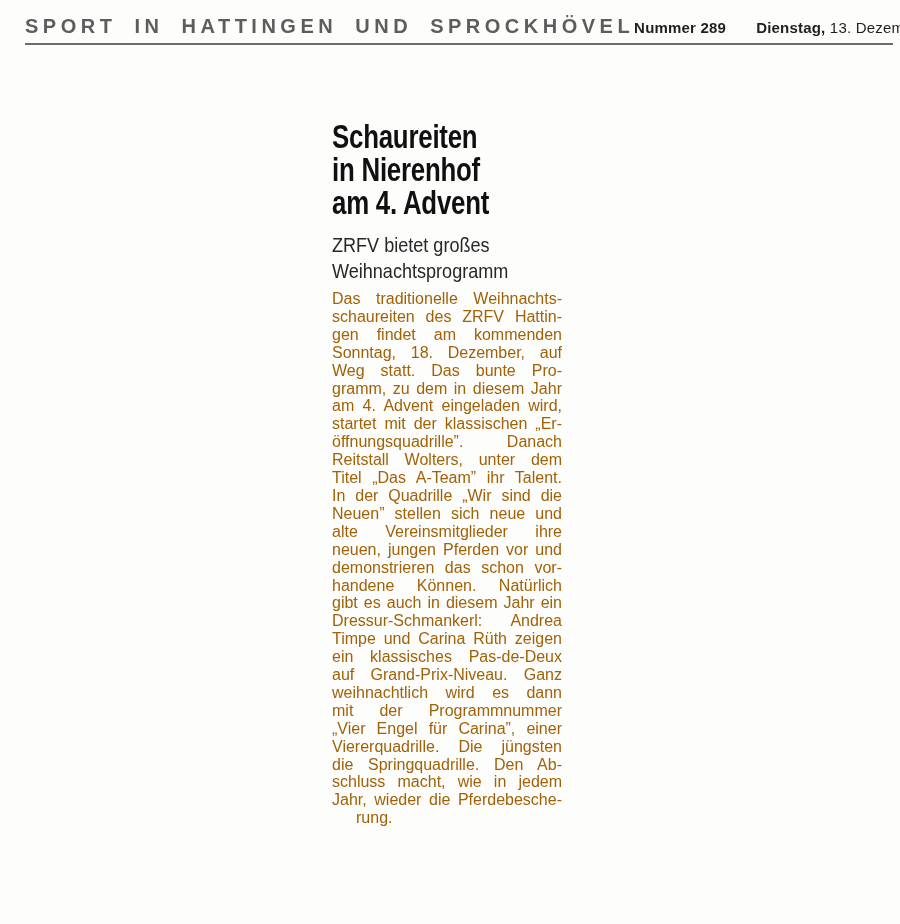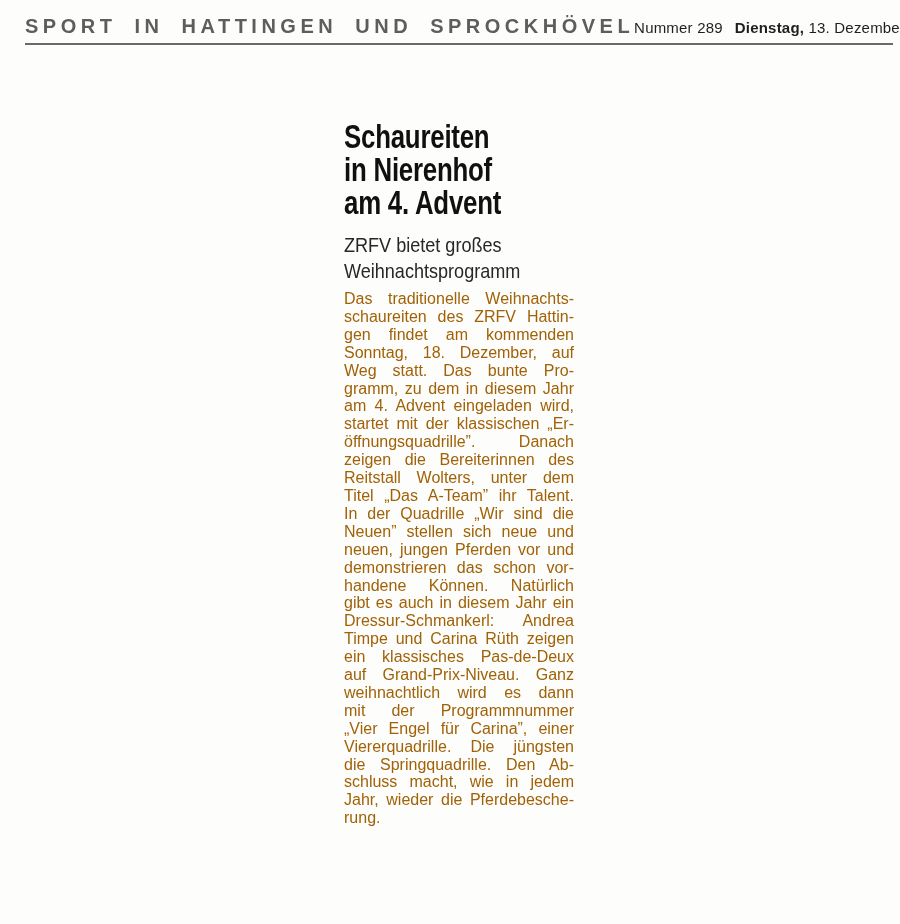--- a/index.html
+++ b/index.html
@@ -29,34 +29,34 @@
     word-spacing: 8px;
     color: #5d5d5d;
     white-space: nowrap;
   }
   .issue-info {
     font-size: 15px;
     color: #1f1f1f;
     white-space: nowrap;
     letter-spacing: 0.2px;
   }
-  .issue-number { margin-right: 12px; font-weight: normal; text-align: center; }
+  .issue-number { margin-right: 30px; font-weight: bold; text-align: center; }
   .issue-day { font-weight: bold; }
   .masthead-rule {
     position: absolute;
     left: 25px;
     top: 43px;
     width: 868px;
     height: 2px;
     background: #6b6b6b;
   }
   
   .article {
     position: absolute;
-    left: 344px;
+    left: 332px;
     top: 120px;
     width: 230px;
   }
   .headline {
     font-size: 34px;
     line-height: 33px;
     font-weight: bold;
     color: #101010;
     letter-spacing: -0.3px;
     white-space: nowrap;
@@ -79,20 +79,21 @@
     font-size: 16px;
     line-height: 17.9px;
     color: #a16207;
   }
   .body-line {
     text-align: justify;
     text-align-last: justify;
   }
   .body-line:last-child {
     text-align-last: left;
+    margin-left: 24px;
   }
 </style>
 </head>
 <body>
 
 <div class="page">
 
   <header>
     <div class="masthead-row">
       <h1 class="section-title">SPORT IN HATTINGEN UND SPROCKHÖVEL</h1>
@@ -121,25 +122,25 @@
 
     <div class="body-line">Das traditionelle Weihnachts-</div>
         <div class="body-line">schaureiten des ZRFV Hattin-</div>
         <div class="body-line">gen findet am kommenden</div>
         <div class="body-line">Sonntag, 18. Dezember, auf</div>
         <div class="body-line">Weg statt. Das bunte Pro-</div>
         <div class="body-line">gramm, zu dem in diesem Jahr</div>
         <div class="body-line">am 4. Advent eingeladen wird,</div>
         <div class="body-line">startet mit der klassischen „Er-</div>
         <div class="body-line">öffnungsquadrille”. Danach</div>
-        <div class="body-line">zeigen die Bereiterinnen des</div>
         <div class="body-line">Reitstall Wolters, unter dem</div>
         <div class="body-line">Titel „Das A-Team” ihr Talent.</div>
         <div class="body-line">In der Quadrille „Wir sind die</div>
         <div class="body-line">Neuen” stellen sich neue und</div>
+        <div class="body-line">alte Vereinsmitglieder ihre</div>
         <div class="body-line">neuen, jungen Pferden vor und</div>
         <div class="body-line">demonstrieren das schon vor-</div>
         <div class="body-line">handene Können. Natürlich</div>
         <div class="body-line">gibt es auch in diesem Jahr ein</div>
         <div class="body-line">Dressur-Schmankerl: Andrea</div>
         <div class="body-line">Timpe und Carina Rüth zeigen</div>
         <div class="body-line">ein klassisches Pas-de-Deux</div>
         <div class="body-line">auf Grand-Prix-Niveau. Ganz</div>
         <div class="body-line">weihnachtlich wird es dann</div>
         <div class="body-line">mit der Programmnummer</div>

